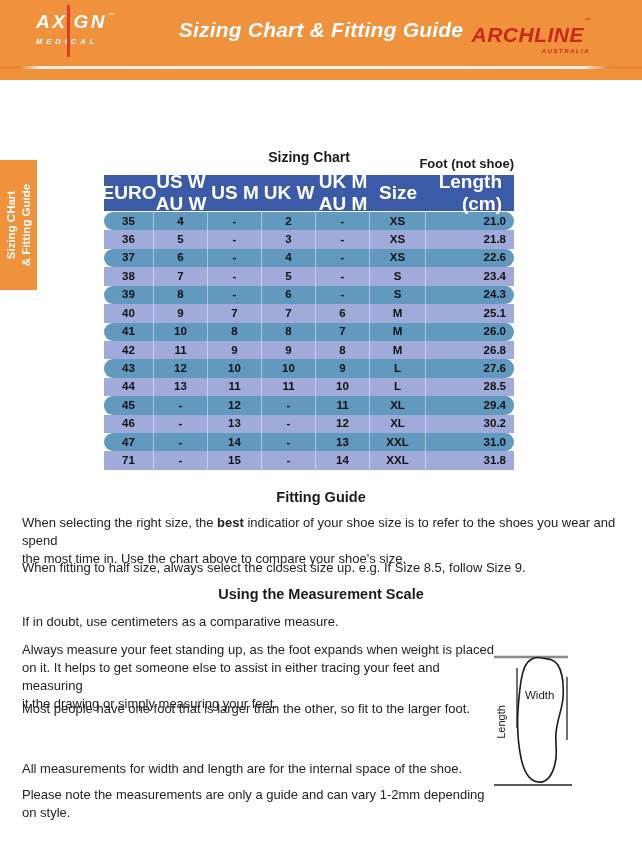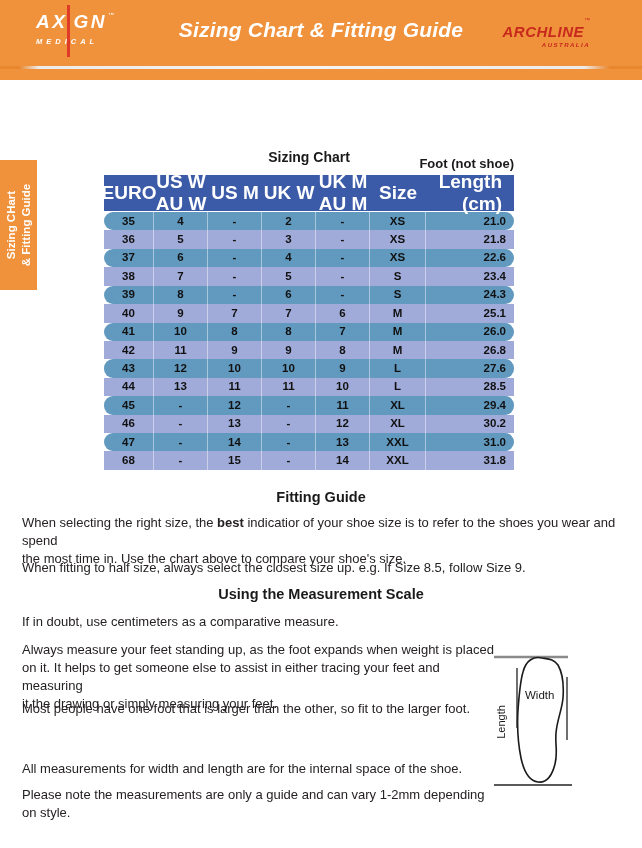--- a/index.html
+++ b/index.html
@@ -22,21 +22,21 @@
     background:linear-gradient(90deg,#E8872E 0%,#E8872E 3%,#ececec 6%,#f4f4f4 50%,#ececec 91%,#E8872E 95%,#E8872E 100%);}
   .axign-logo{position:absolute;left:36px;top:11px;color:#fff;}
   .axign-top{font-size:19px;letter-spacing:2.5px;font-weight:bold;display:flex;align-items:center;}
   .axign-gap{display:inline-block;width:6px;}
   .axign-needle{position:absolute;left:31px;top:-6px;width:2.5px;height:52px;background:var(--needle-red);}
   .axign-tm{font-size:6px;vertical-align:top;position:relative;top:-7px;left:1px;font-weight:bold;}
   .axign-bottom{font-size:7.5px;letter-spacing:4px;font-weight:bold;margin-top:4px;}
   .page-title{position:absolute;left:0;top:18px;width:642px;text-align:center;
     color:#fff;font-size:21px;font-weight:bold;letter-spacing:.2px;}
   .archline-logo{position:absolute;right:52px;top:23px;color:var(--brand-red);text-align:right;}
-  .archline-name{font-size:15px;font-weight:bold;letter-spacing:.5px;}
+  .archline-name{font-size:21px;font-weight:bold;letter-spacing:.5px;}
   .archline-tm{font-size:6px;vertical-align:top;position:relative;top:-6px;}
   .archline-sub{font-size:6px;letter-spacing:1.5px;font-weight:bold;margin-top:1px;}
 
   
   .side-tab{position:absolute;left:0;top:160px;width:37px;height:130px;background:var(--banner-orange);}
   .side-tab-inner{position:absolute;left:50%;top:50%;transform:translate(-50%,-50%) rotate(-90deg);
     white-space:nowrap;color:#fff;font-weight:bold;font-size:11.5px;line-height:1.3;text-align:center;}
 
   
   .chart-title{position:absolute;left:104px;top:149px;width:410px;text-align:center;
@@ -244,21 +244,21 @@
       <div class="srow body alt0">
         <div class="scell c0">47</div>
         <div class="scell c1">-</div>
         <div class="scell c2">14</div>
         <div class="scell c3">-</div>
         <div class="scell c4">13</div>
         <div class="scell c5">XXL</div>
         <div class="scell c6">31.0</div>
       </div>
       <div class="srow body alt1">
-        <div class="scell c0">68</div>
+        <div class="scell c0">71</div>
         <div class="scell c1">-</div>
         <div class="scell c2">15</div>
         <div class="scell c3">-</div>
         <div class="scell c4">14</div>
         <div class="scell c5">XXL</div>
         <div class="scell c6">31.8</div>
       </div>
     </div>
 
   <div class="h-center" style="top:489px;">Fitting Guide</div>

